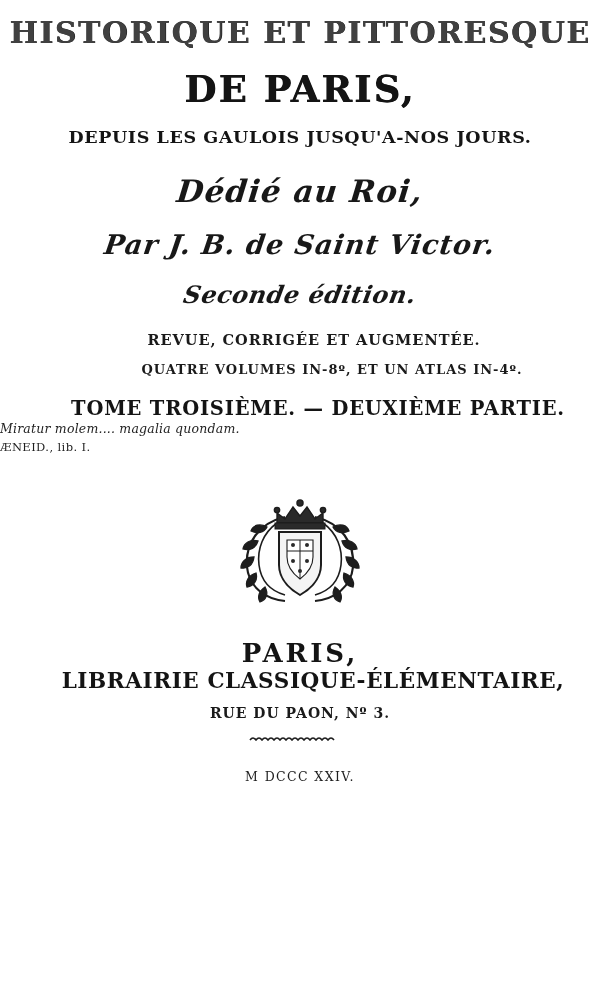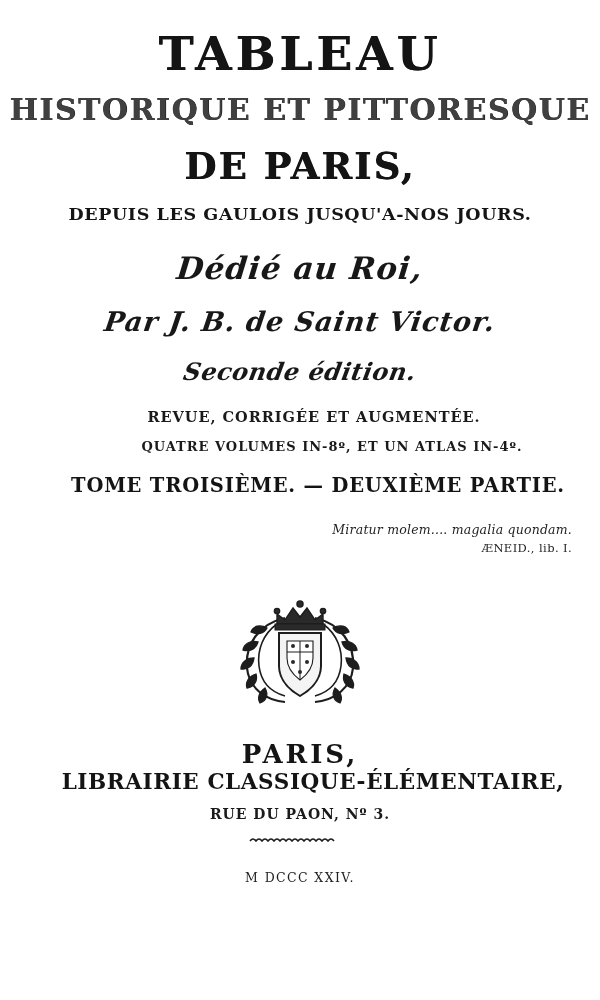--- a/index.html
+++ b/index.html
@@ -110,23 +110,22 @@
     font-weight: bold;
     font-size: 19.5px;
     letter-spacing: 0.8px;
     margin-top: 20px;
     color: #141414;
     padding-left: 36px;
   }
 
   
   .epigraph {
-    margin-top: 24px;
     padding-right: 28px;
-    text-align: right;
+    text-align: left;
   }
   .epigraph-line {
     font-family: "DejaVu Serif", serif;
     font-style: italic;
     font-size: 12.5px;
     color: #1f1f1f;
     letter-spacing: 0.2px;
     line-height: 1.5;
   }
   .epigraph-src {
@@ -182,21 +181,20 @@
     letter-spacing: 1.4px;
     margin-top: 24px;
     color: #1f1f1f;
   }
 </style>
 </head>
 <body>
 
 <div class="page">
 
-  <div class="title-main">TABLEAU</div>
   <div class="title-sub1">HISTORIQUE ET PITTORESQUE</div>
   <div class="title-sub2">DE PARIS,</div>
   <div class="title-sub3">DEPUIS LES GAULOIS JUSQU'A-NOS JOURS.</div>
 
   <div class="script-line dedication">Dédié au Roi,</div>
   <div class="script-line author">Par J. B. de Saint Victor.</div>
   <div class="script-line edition">Seconde édition.</div>
 
   <div class="smallcaps revue">REVUE, CORRIGÉE ET AUGMENTÉE.</div>
   <div class="smallcaps volumes">QUATRE VOLUMES IN-8º, ET UN ATLAS IN-4º.</div>

